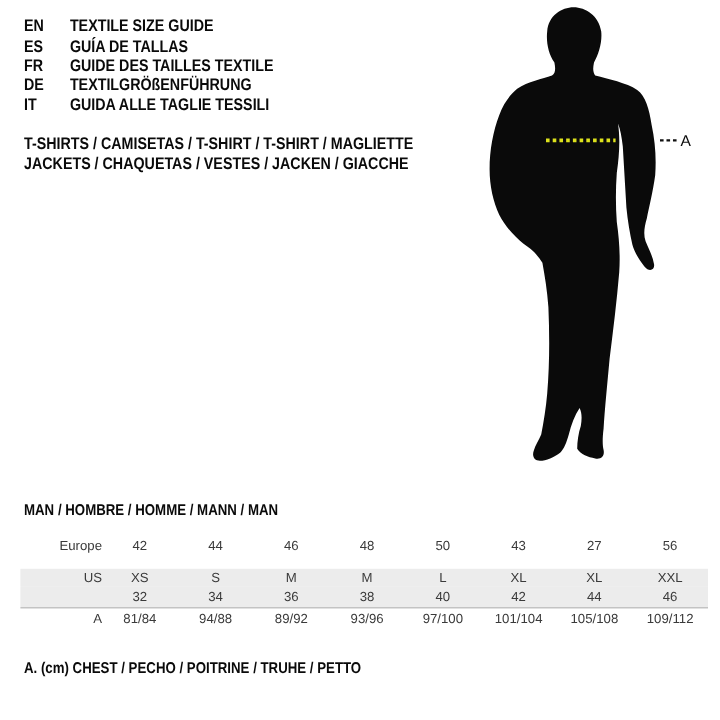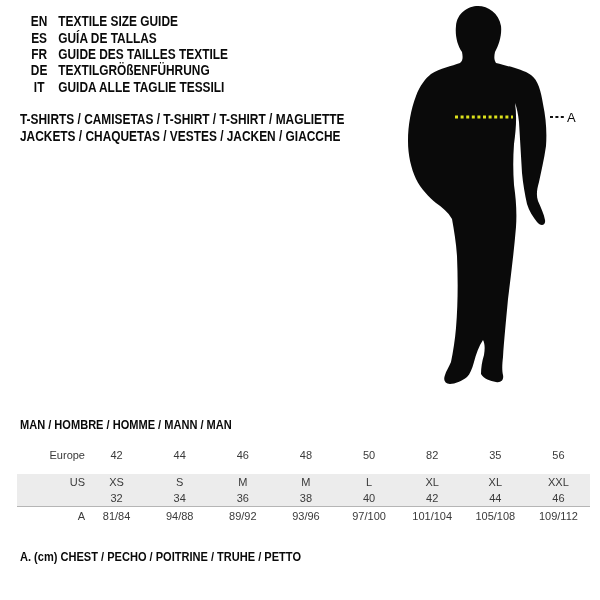--- a/index.html
+++ b/index.html
@@ -2,21 +2,21 @@
 <html style="--header-bar: #c8c8c8; --alt-row: #ececec; --chest-line: #dde21c; --silhouette: #0a0a0a;"><head>
 <meta charset="utf-8">
 <style>
   html,body{margin:0;padding:0;}
   body{
     width:600px;height:600px;position:relative;background:#ffffff;
     font-family:"Liberation Sans", sans-serif;color:#0a0a0a;overflow:hidden;
   }
   .condensed{transform:scaleX(0.85);transform-origin:left center;white-space:nowrap;}
   
-  .lang-list{position:absolute;left:20px;top:13px;text-align:center;}
+  .lang-list{position:absolute;left:20px;top:13px;}
   .lang-row{display:flex;height:16.4px;align-items:center;font-weight:700;font-size:14px;}
   .lang-code{display:inline-block;width:45px;}
   
   .categories{position:absolute;left:20px;top:111px;}
   .cat-line{height:17px;font-weight:700;font-size:14px;}
   
   .figure-wrap{position:absolute;left:403px;top:5px;width:178px;height:385px;}
   .silhouette{fill:var(--silhouette,#0a0a0a);}
   .chest-line{stroke:var(--chest-line,#dde21c);stroke-width:3;stroke-dasharray:3 2.6;}
   .pointer-line{stroke:#111;stroke-width:2;stroke-dasharray:3 2.4;}
@@ -124,22 +124,22 @@
 
 <div class="size-table">
 
   <div class="trow row-europe">
     <div class="tlabel">Europe</div>
     <div class="tcell">42</div>
     <div class="tcell">44</div>
     <div class="tcell">46</div>
     <div class="tcell">48</div>
     <div class="tcell">50</div>
-    <div class="tcell">82</div>
-    <div class="tcell">35</div>
+    <div class="tcell">43</div>
+    <div class="tcell">27</div>
     <div class="tcell">56</div>
   </div>
 
   <div class="trow row-us">
     <div class="tlabel">US</div>
     <div class="tcell">XS</div>
     <div class="tcell">S</div>
     <div class="tcell">M</div>
     <div class="tcell">M</div>
     <div class="tcell">L</div>

